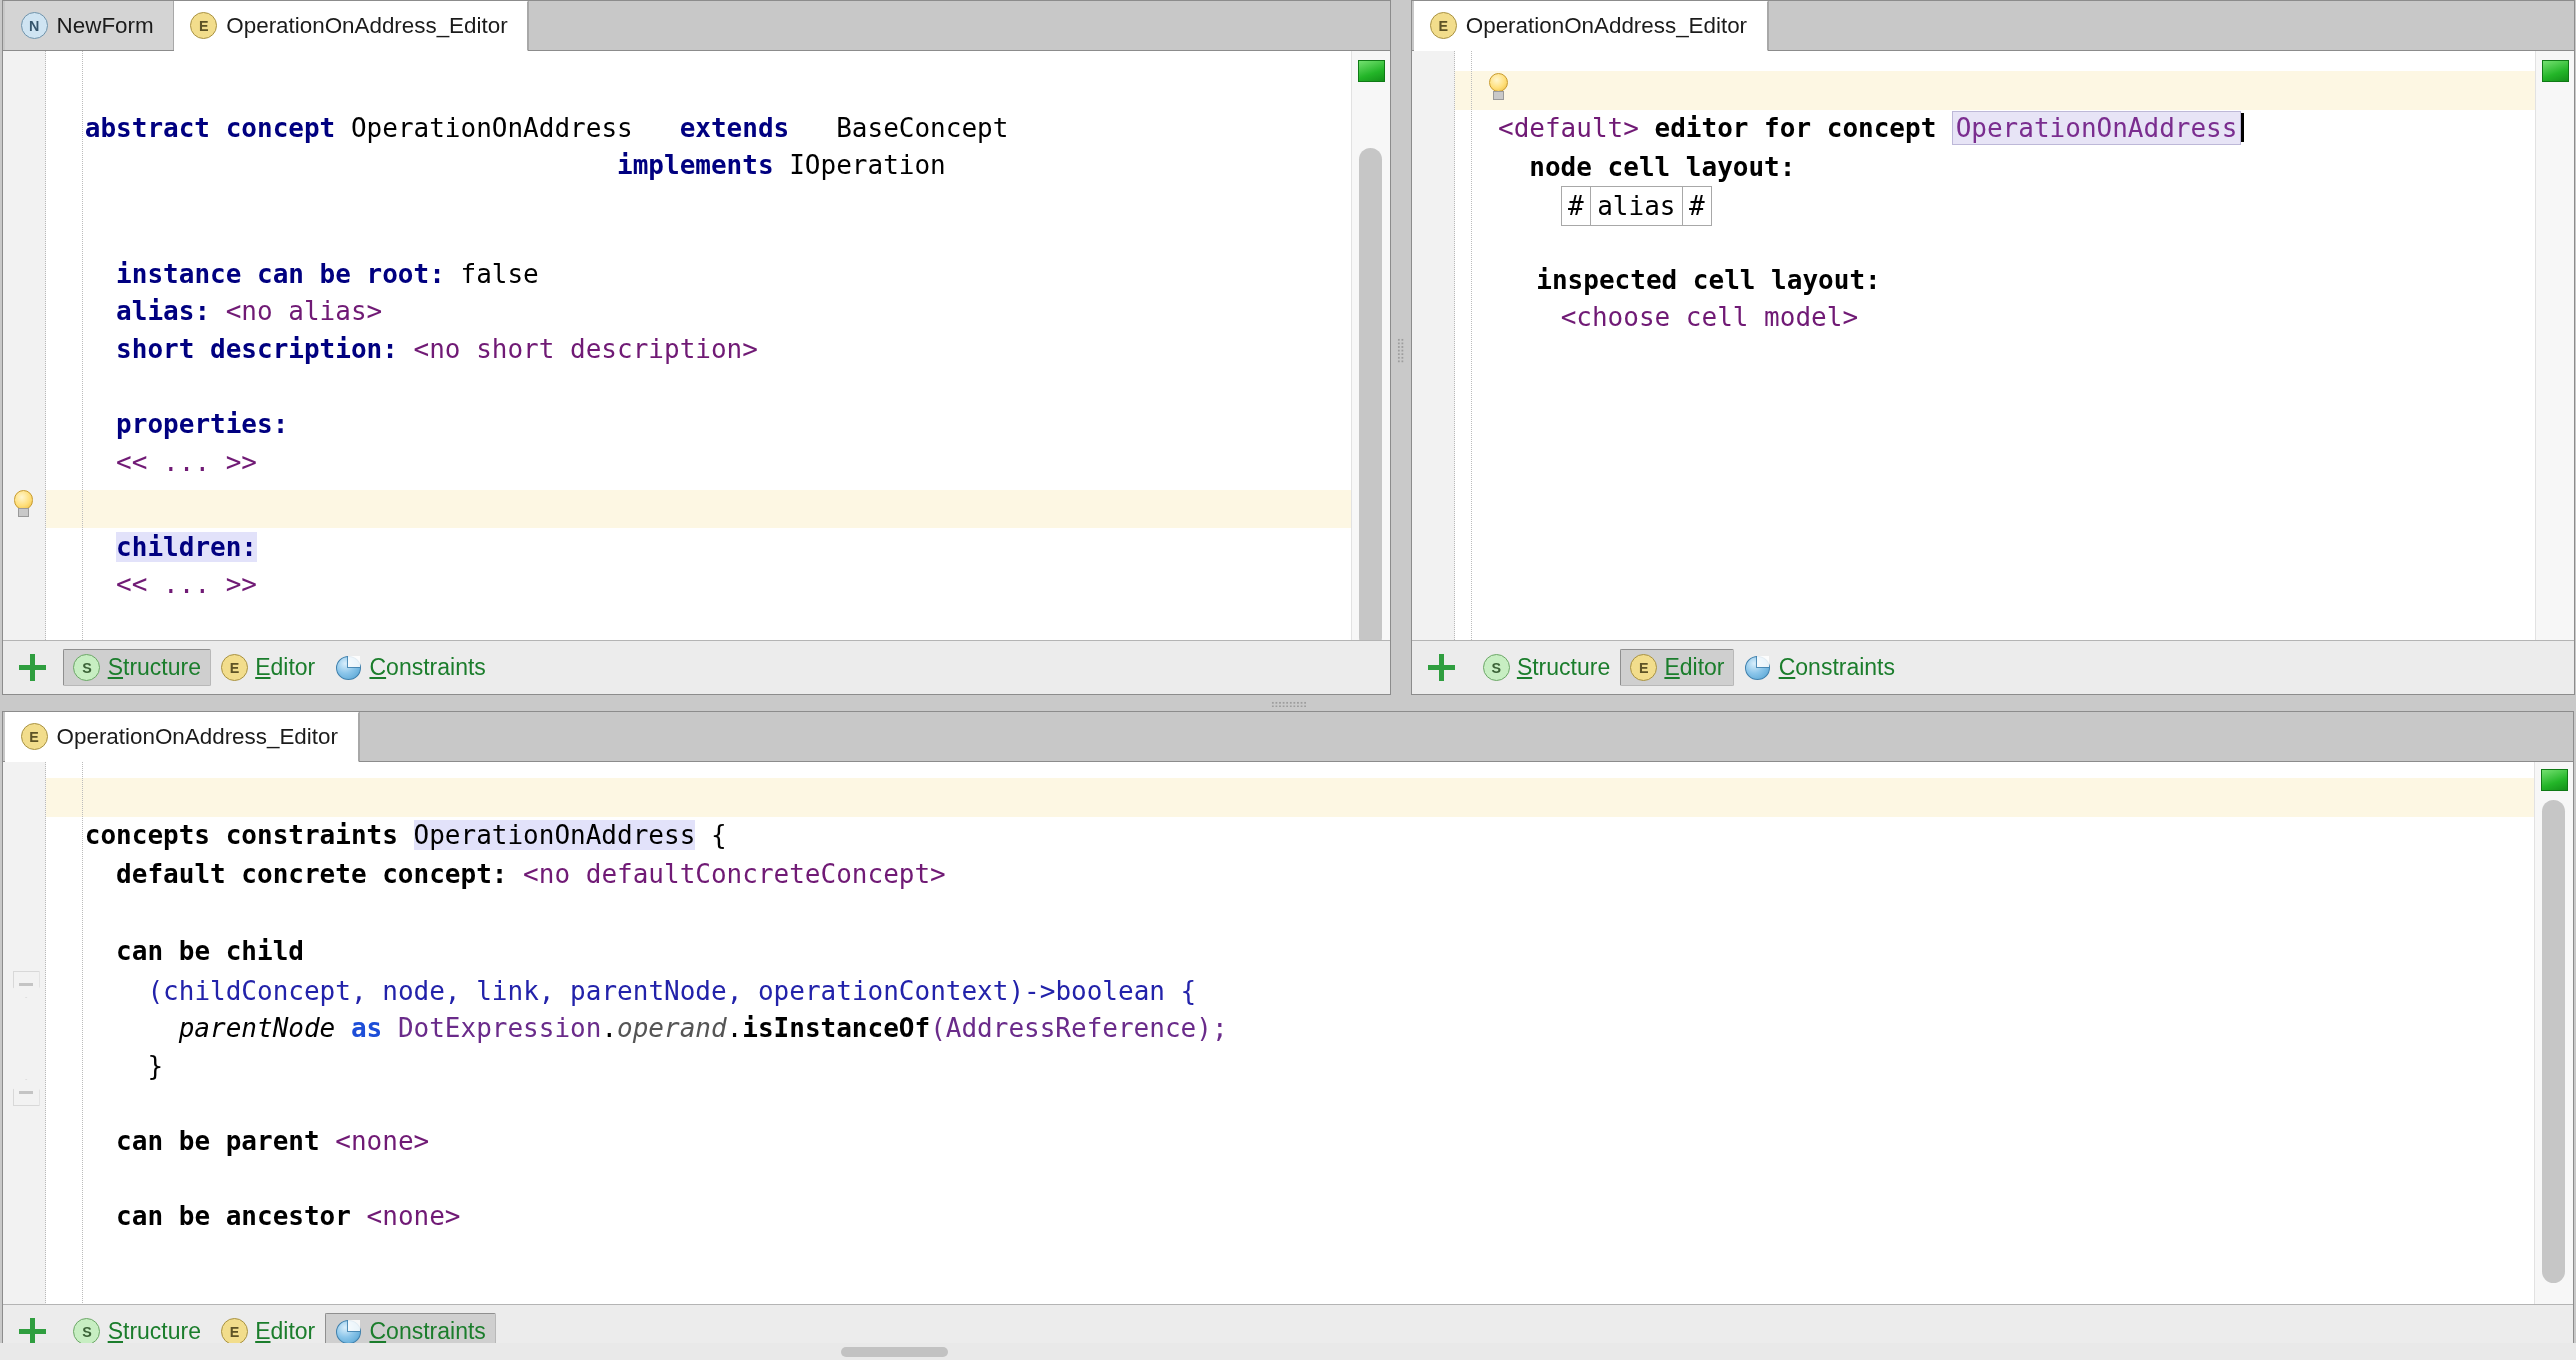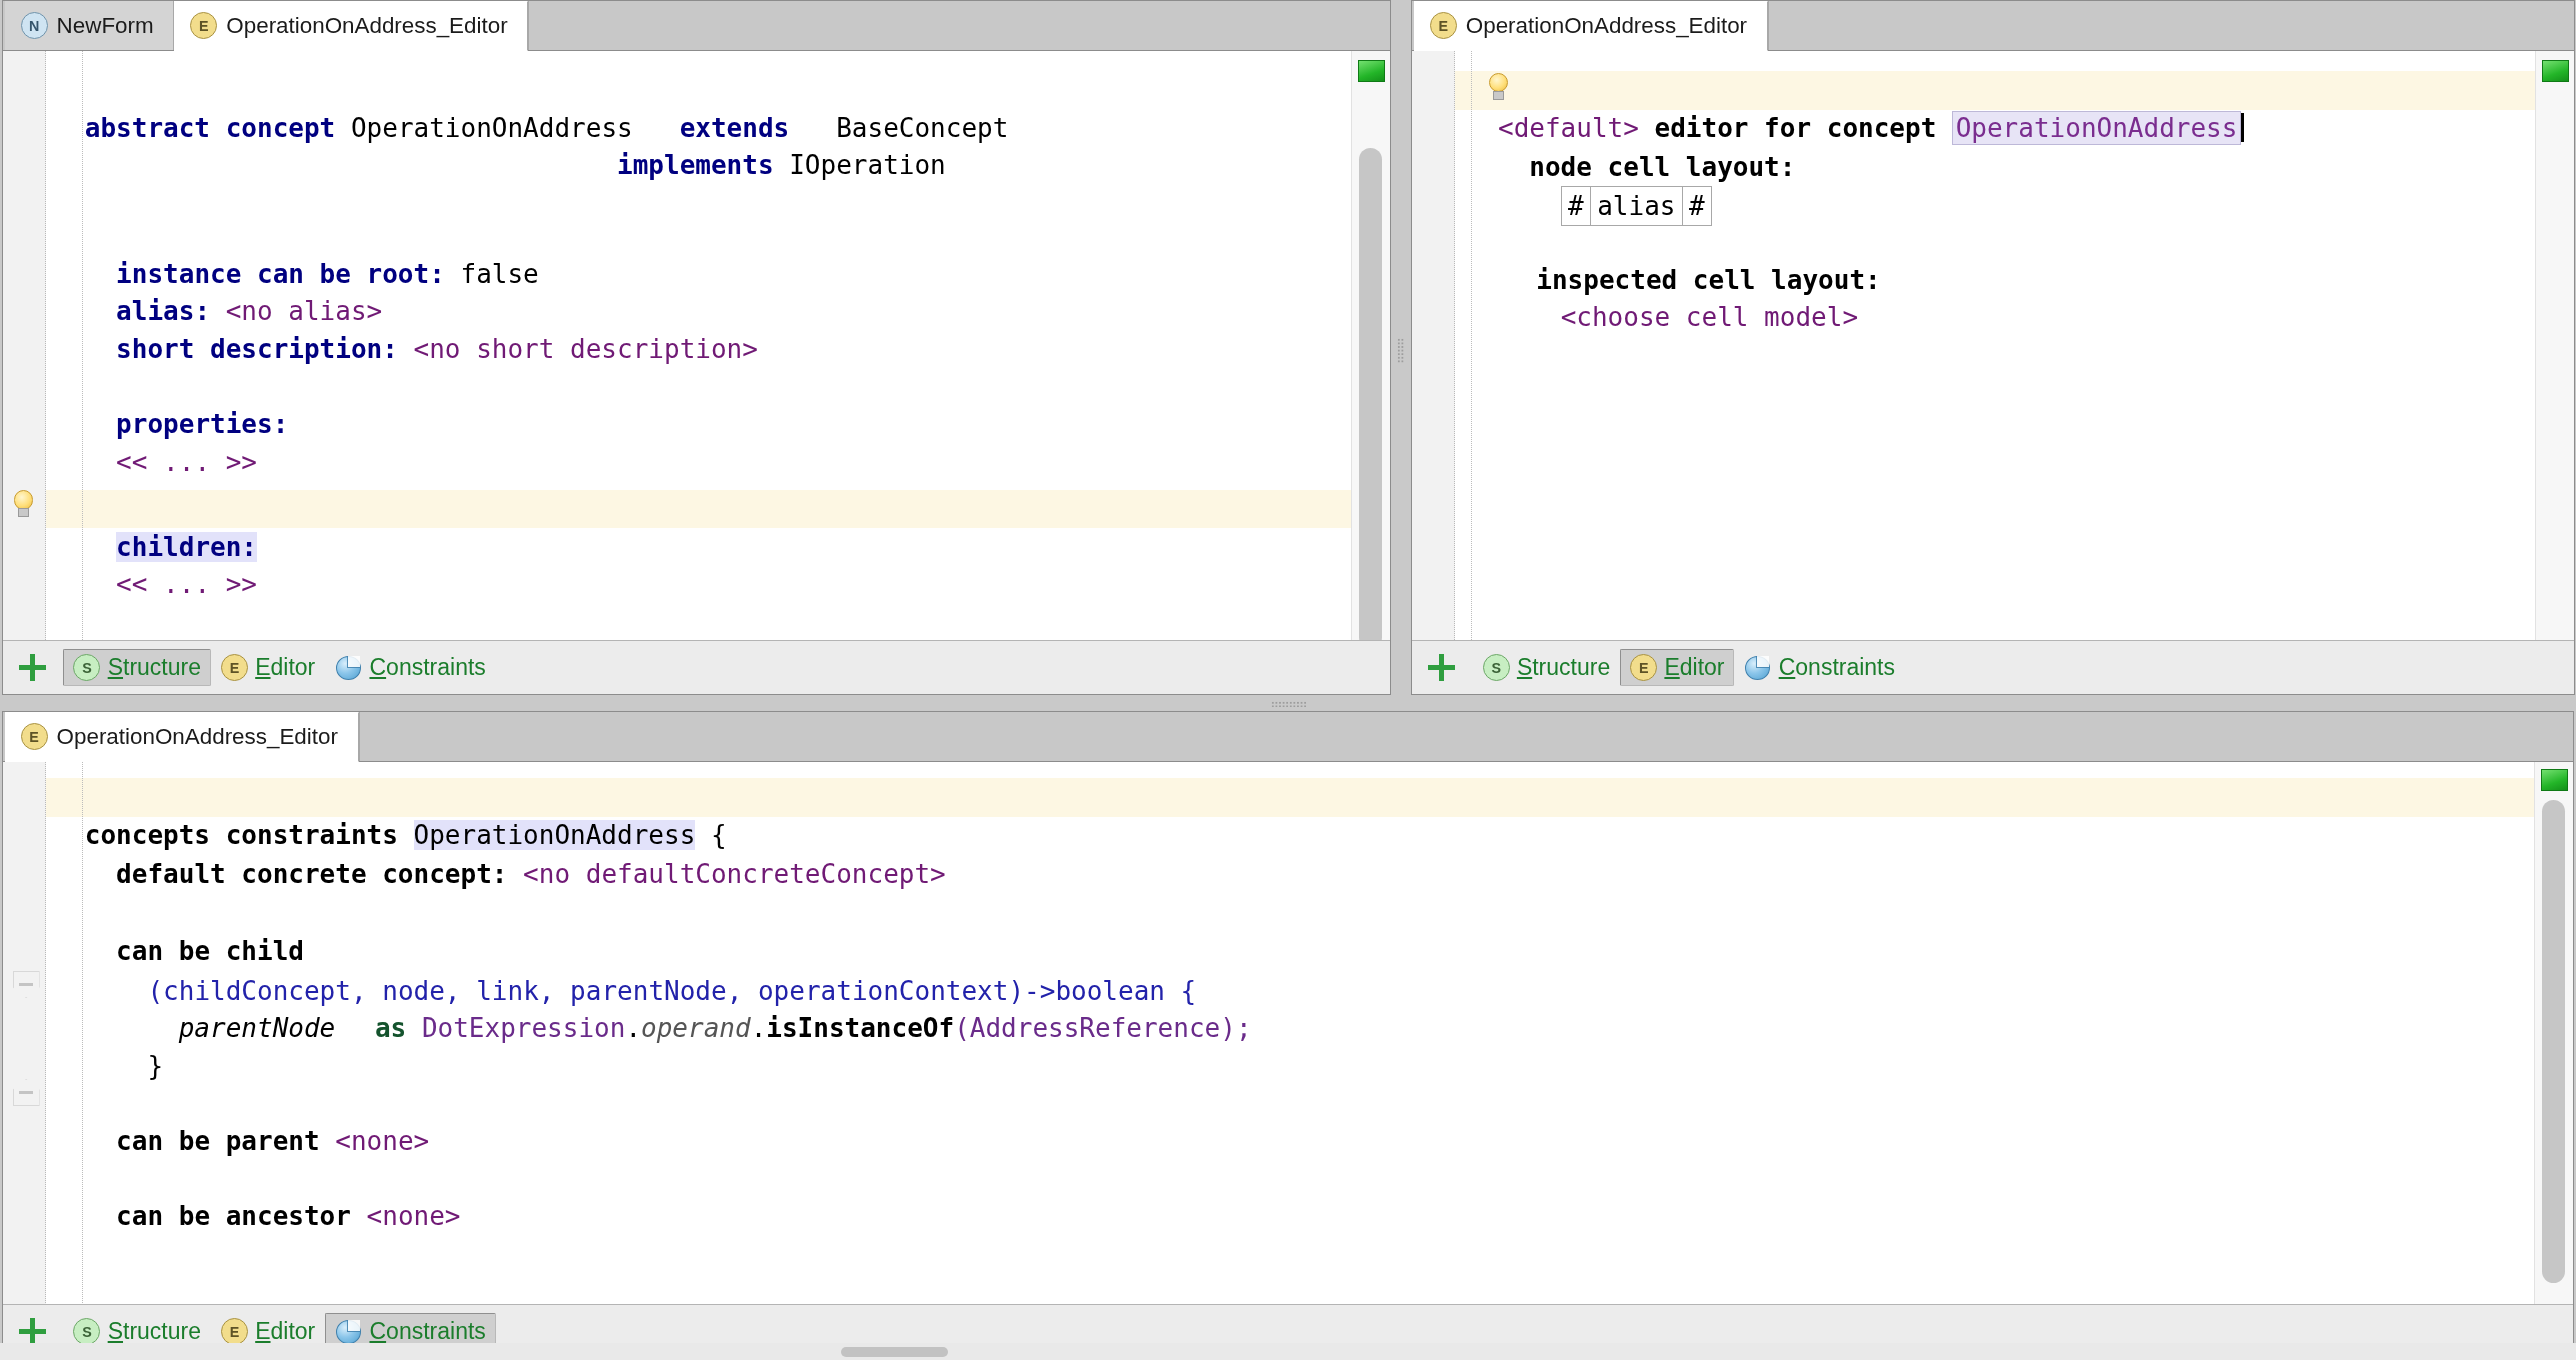--- a/index.html
+++ b/index.html
@@ -21,21 +21,21 @@
   }
   .kw      { color: #000080; font-weight: bold; }
   .kwb     { color: #000000; font-weight: bold; text-align: center; }
   .plain   { color: #000000; }
   .gray    { color: #701a75; }
   .purple  { color: #7a2d8f; }
   .purple2 { color: #6a2b8a; }
   .blue    { color: #2222aa; }
   .ital    { font-style: italic; color: #555555; text-align: center; }
   .italb   { font-style: italic; color: #000000; }
-  .magenta { color: #14532d; font-weight: bold; margin-left: 24px; }
+  .magenta { color: #1d4ed8; font-weight: bold; }
 
   
   #root { position: relative; width: 2576px; height: 1361px; background: #c9c9c9; }
 
   
   .top-row { position: absolute; left: 0; top: 0; width: 2576px; height: 696px; }
 
   .panel { position: absolute; top: 0; background: #f0f0f0; border: 0.9px solid #8c8c8c; }
 
   

